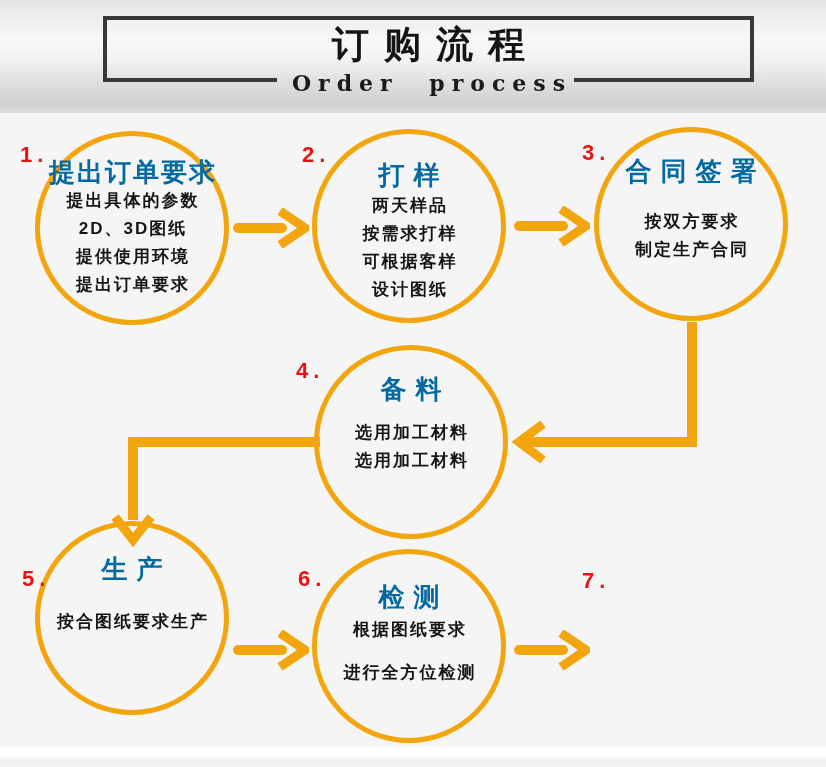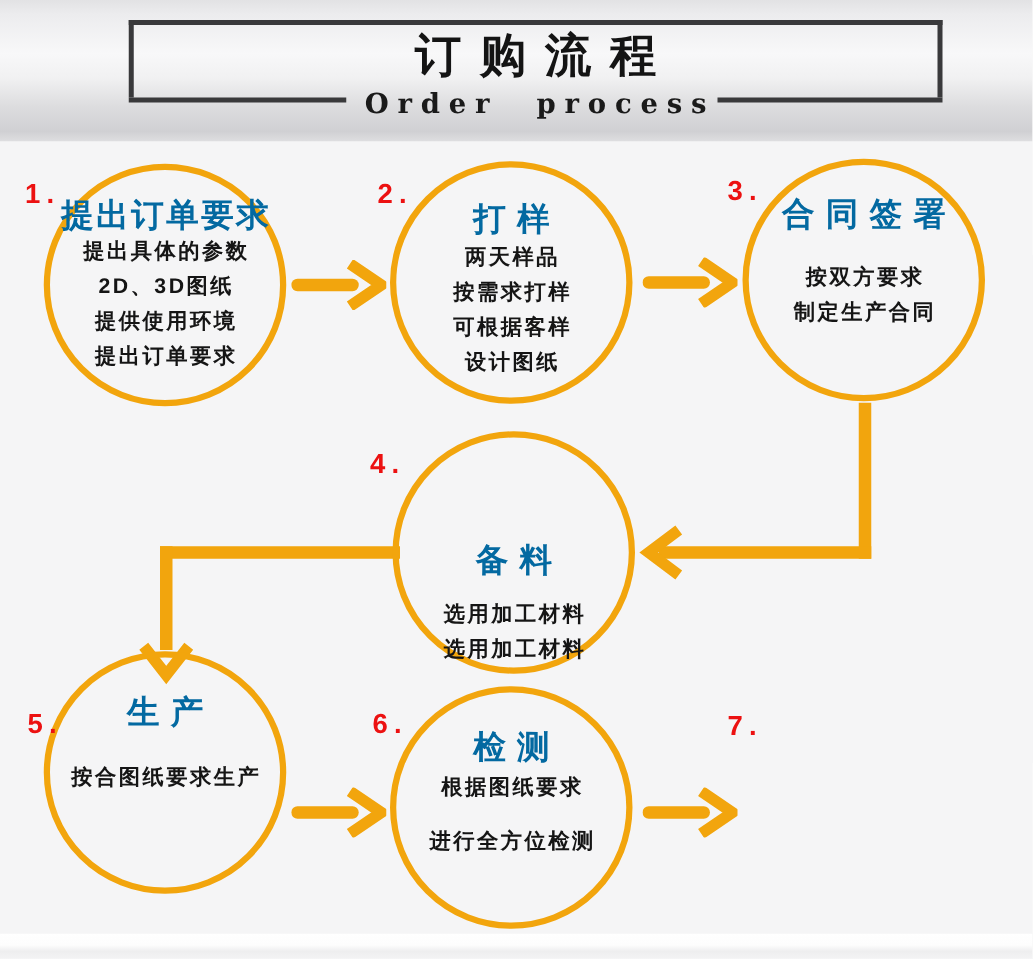--- a/index.html
+++ b/index.html
@@ -32,21 +32,21 @@
     background:transparent;box-sizing:content-box;display:flex;flex-direction:column;align-items:center;z-index:3;}
   .step-title{font-size:26px;line-height:30px;font-weight:bold;color:#0369a1;white-space:nowrap;}
   .wide .step-title{letter-spacing:9px;text-indent:9px;}
   .narrow .step-title{letter-spacing:2px;text-indent:2px;}
   .step-lines{display:flex;flex-direction:column;align-items:center;}
   .step-line{font-size:17px;line-height:28px;font-weight:bold;color:#151515;letter-spacing:2px;text-indent:2px;white-space:nowrap;}
 
   .c1{left:35px;top:131px;}  .c1 .step-title{margin-top:21px;} .c1 .step-lines{margin-top:0px;}
   .c2{left:312px;top:129px;} .c2 .step-title{margin-top:26px;} .c2 .step-lines{margin-top:2px;}
   .c3{left:594px;top:127px;} .c3 .step-title{margin-top:24px;} .c3 .step-lines{margin-top:22px;}
-  .c4{left:314px;top:345px;justify-content:flex-end;} .c4 .step-title{margin-top:24px;} .c4 .step-lines{margin-top:15px;}
+  .c4{left:314px;top:345px;} .c4 .step-title{margin-top:24px;} .c4 .step-lines{margin-top:15px;}
   .c5{left:35px;top:521px;}  .c5 .step-title{margin-top:28px;} .c5 .step-lines{margin-top:24px;}
   .c6{left:312px;top:549px;} .c6 .step-title{margin-top:28px;} .c6 .step-lines{margin-top:4px;gap:15px;}
   .c7{left:594px;top:549px;} .c7 .step-title{margin-top:28px;} .c7 .step-lines{margin-top:24px;}
 
   
   .step-num{position:absolute;font-size:22px;font-weight:bold;color:#ec1111;letter-spacing:5px;z-index:4;white-space:nowrap;}
   .n1{left:20px;top:142px;}  .n2{left:302px;top:142px;} .n3{left:582px;top:140px;}
   .n4{left:296px;top:358px;} .n5{left:22px;top:566px;}  .n6{left:298px;top:566px;} .n7{left:582px;top:568px;}
 
   .arrow{position:absolute;z-index:2;}

